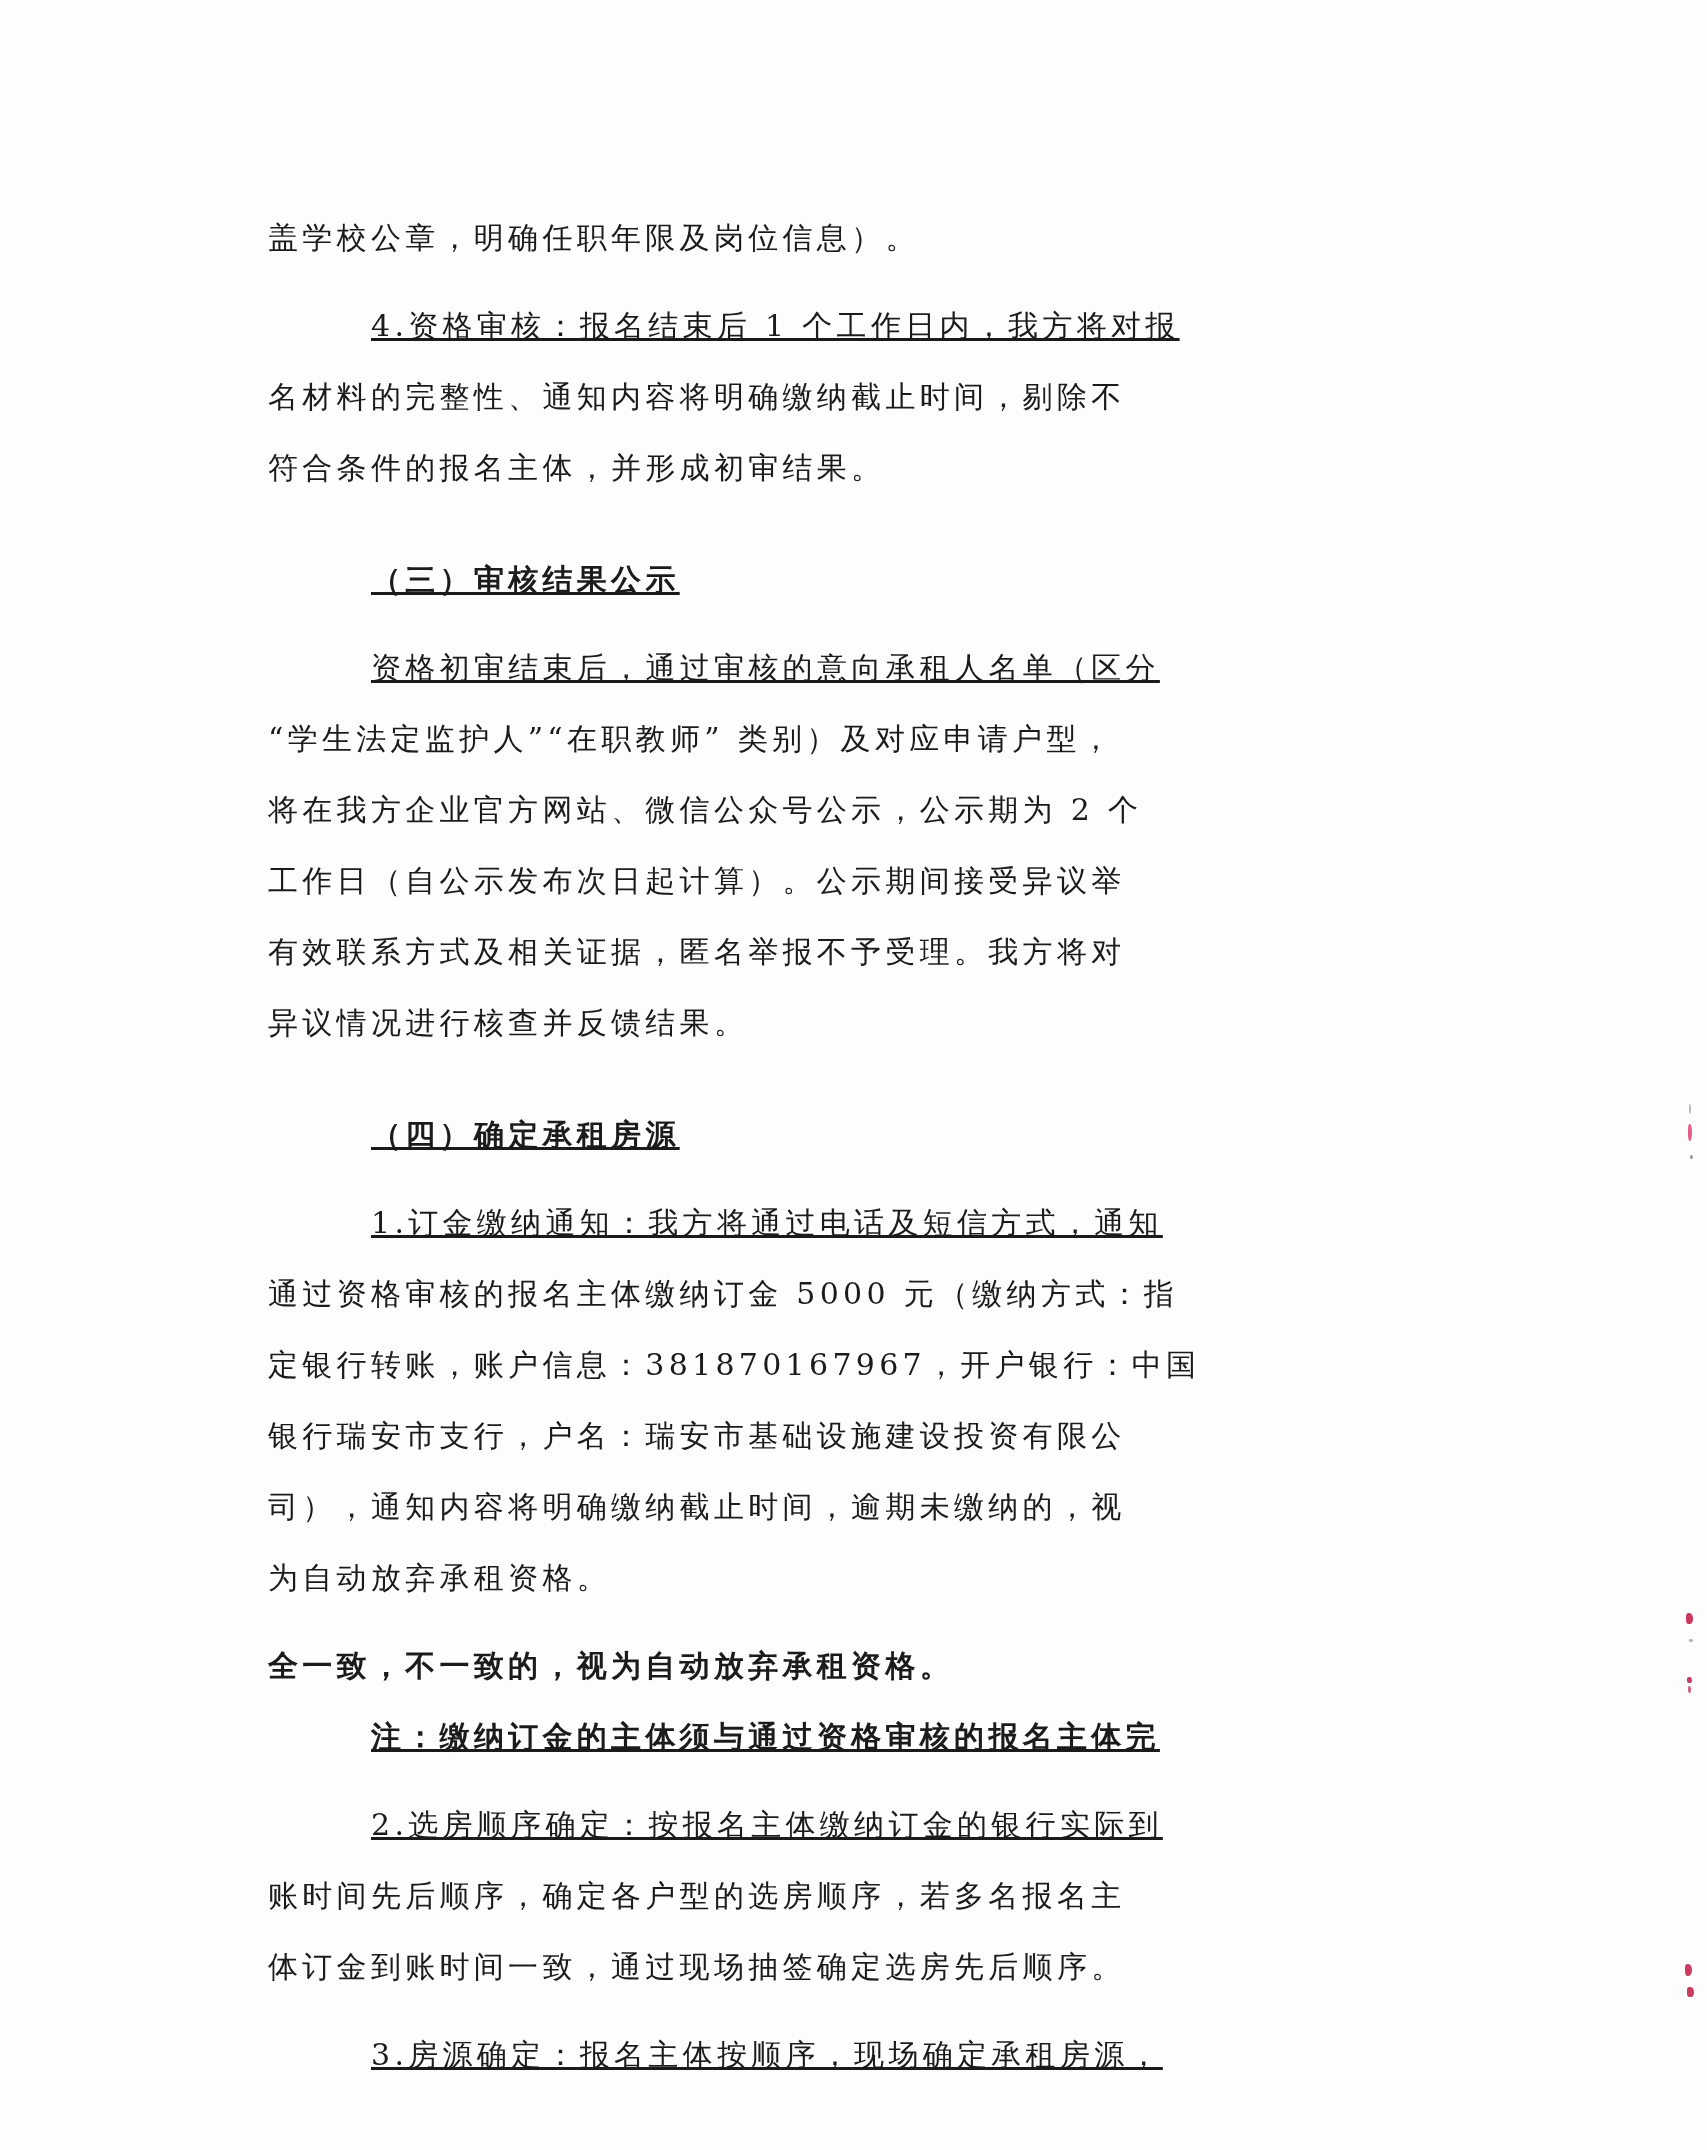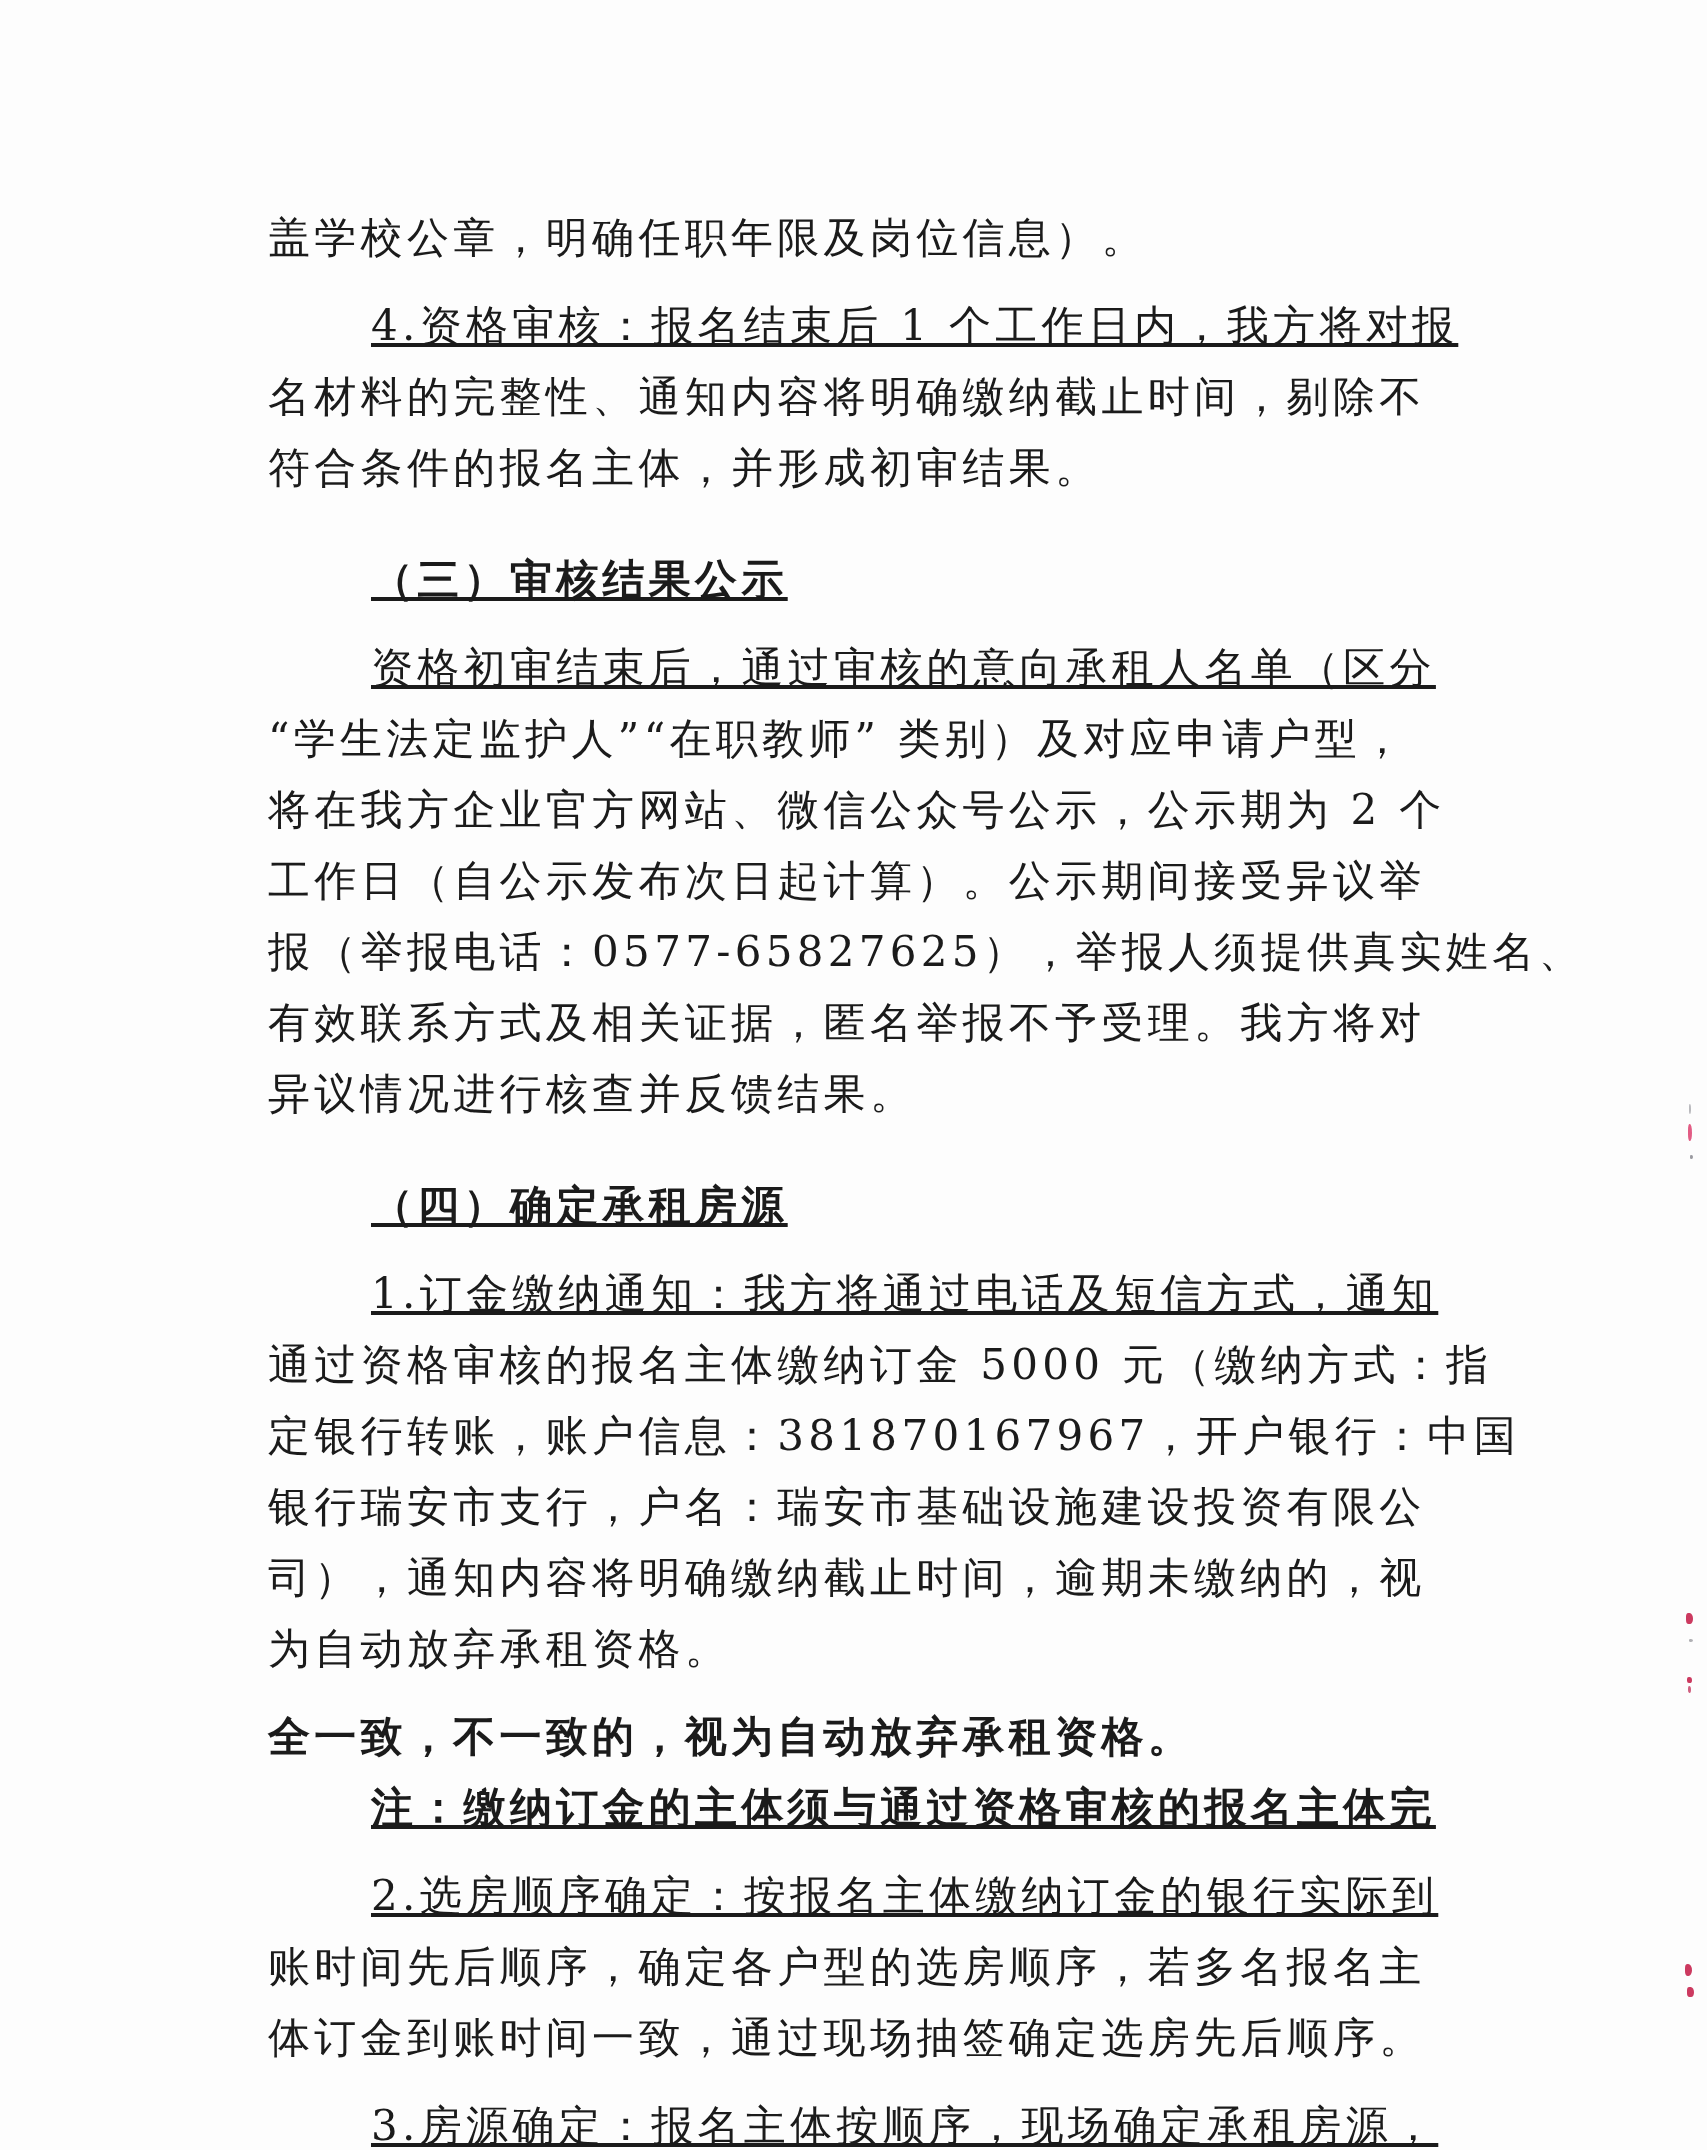--- a/index.html
+++ b/index.html
@@ -30,21 +30,21 @@
     margin-top: 17px;
   }
   .block.heading {
     margin-top: 41px;
     font-weight: bold;
   }
   .block.note {
     font-weight: bold;
   }
   .line {
-    font-size: 42px;
+    font-size: 30px;
     line-height: 71px;
     letter-spacing: 4.3px;
     white-space: pre;
     text-align: left;
   }
   .line.first-indent {
     padding-left: 103px;
     text-decoration: underline;
   }
   .scan-mark {
@@ -66,21 +66,20 @@
         <div class="line">符合条件的报名主体，并形成初审结果。</div>
       </div>
       <div class="block heading">
         <div class="line first-indent">（三）审核结果公示</div>
       </div>
       <div class="block paragraph">
         <div class="line first-indent">资格初审结束后，通过审核的意向承租人名单（区分</div>
         <div class="line">“学生法定监护人”“在职教师” 类别）及对应申请户型，</div>
         <div class="line">将在我方企业官方网站、微信公众号公示，公示期为 2 个</div>
         <div class="line">工作日（自公示发布次日起计算）。公示期间接受异议举</div>
-        <div class="line">报（举报电话：0577-65827625），举报人须提供真实姓名、</div>
         <div class="line">有效联系方式及相关证据，匿名举报不予受理。我方将对</div>
         <div class="line">异议情况进行核查并反馈结果。</div>
       </div>
       <div class="block heading">
         <div class="line first-indent">（四）确定承租房源</div>
       </div>
       <div class="block paragraph">
         <div class="line first-indent">1.订金缴纳通知：我方将通过电话及短信方式，通知</div>
         <div class="line">通过资格审核的报名主体缴纳订金 5000 元（缴纳方式：指</div>
         <div class="line">定银行转账，账户信息：381870167967，开户银行：中国</div>

